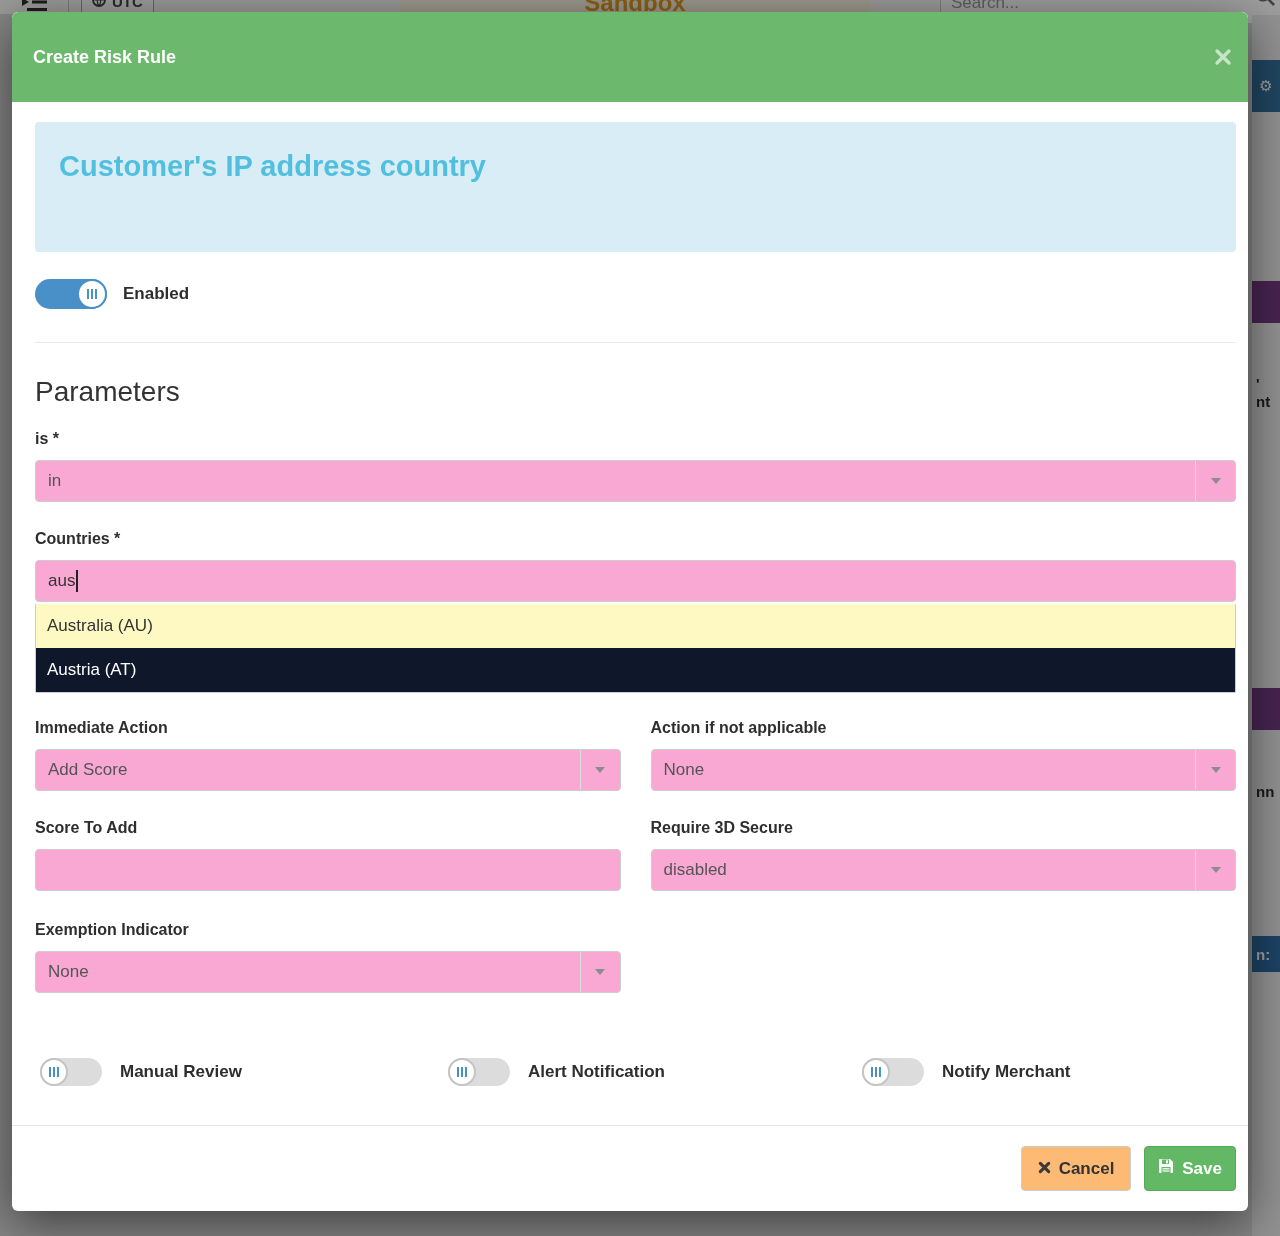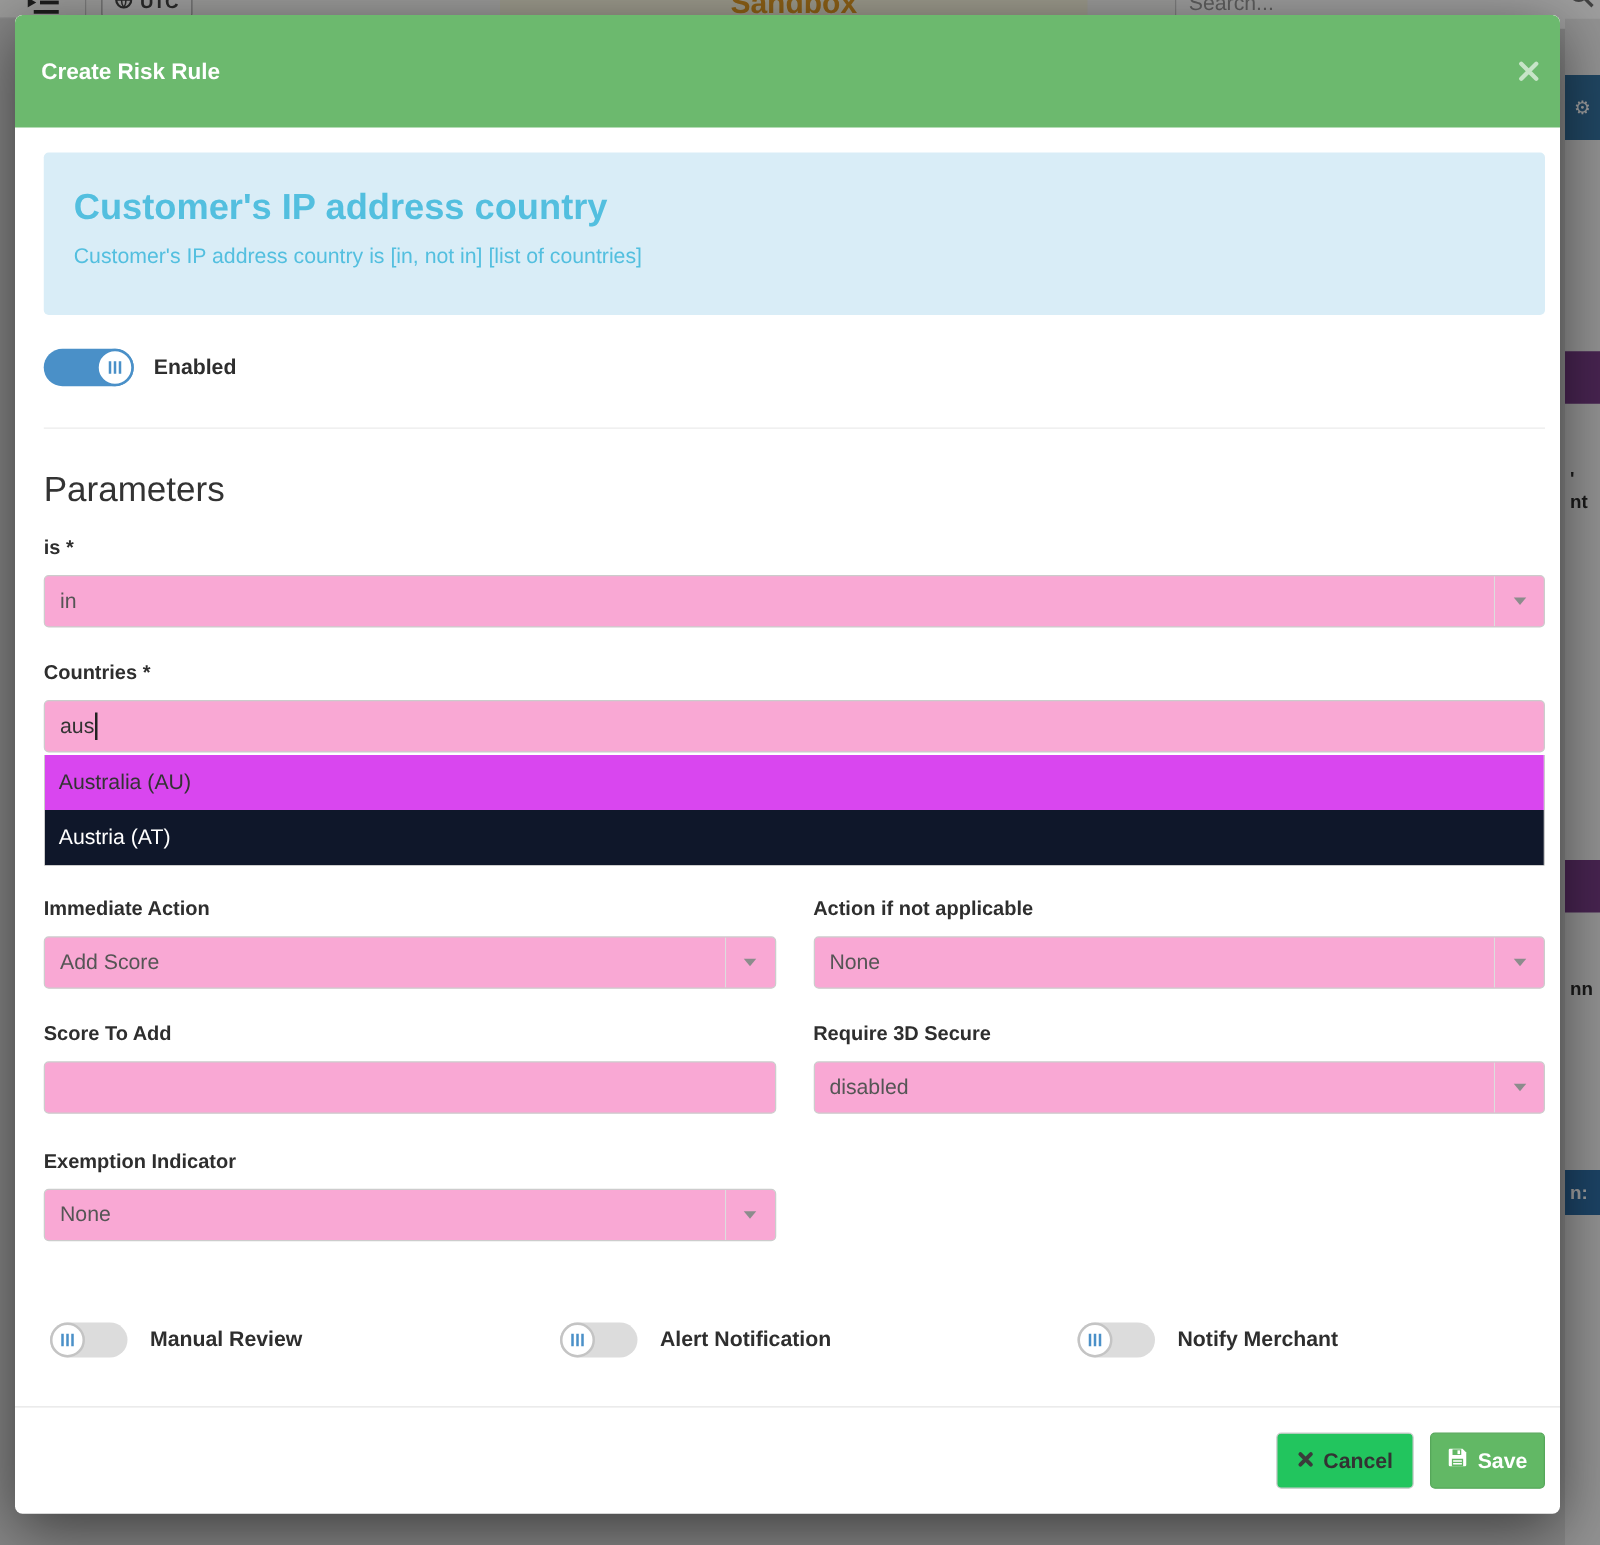--- a/index.html
+++ b/index.html
@@ -63,34 +63,34 @@
   .field-label { display:block; font-size:16px; line-height:17px; font-weight:bold; color:#2e2e2e; }
   .m-t-22 { margin-top:22px; } .m-t-26 { margin-top:26px; } .m-t-28 { margin-top:28px; } .m-t-30 { margin-top:30px; }
 
   .control { margin-top:13px; position:relative; height:42px; border:1px solid #ccc; border-radius:4px; background:#f9a8d4; display:flex; align-items:center; padding-left:12px; font-size:17px; color:#555; }
   .caret-box { position:absolute; right:0; top:0; bottom:0; width:40px; border-left:1px solid #ddd; display:flex; align-items:center; justify-content:center; border-radius:0 4px 4px 0; }
   .caret { width:0; height:0; border-left:5px solid transparent; border-right:5px solid transparent; border-top:6px solid #8c8c8c; }
   .text-input { color:#333; }
   .cursor { display:inline-block; width:1.5px; height:22px; background:#222; margin-left:1px; vertical-align:middle; }
 
   .suggestions { margin-top:2px; border:1px solid #ccc; border-top:none; border-radius:0 0 2px 2px; }
-  .option { height:44px; display:flex; align-items:center; padding-left:11px; font-size:17px; color:#333; background:#d946ef; cursor:pointer; }
+  .option { height:44px; display:flex; align-items:center; padding-left:11px; font-size:17px; color:#333; background:#fef9c3; cursor:pointer; }
   .option + .option { border-top:1px solid #e4e4e4; }
   .option.selected { background:#0f172a; color:#fff; border-top:none; }
 
   .two-col { display:grid; grid-template-columns:1fr 1fr; column-gap:30px; }
 
   .toggles-row { margin-top:64px; display:flex; align-items:center; height:30px; }
   .tg { display:flex; align-items:center; gap:18px; }
   .tg1 { margin-left:5px; width:408px; }
   .tg2 { width:414px; }
 
   .modal-footer { flex:none; height:86px; border-top:1px solid #e5e5e5; display:flex; align-items:center; justify-content:flex-end; gap:13px; padding:0 12px; }
   .btn { height:45px; border-radius:4px; font-size:17px; font-weight:bold; display:flex; align-items:center; justify-content:center; gap:8px; cursor:pointer; font-family:inherit; }
-  .btn-cancel { width:110px; background:#22c55e; border:1px solid #ccc; color:#333; }
+  .btn-cancel { width:110px; background:#fdba74; border:1px solid #ccc; color:#333; }
   .btn-save { width:92px; background:#62b865; border:1px solid #56a75a; color:#fff; }
 </style>
 </head>
 <body>
 
 <div class="screen">
 
   <div class="bg-page">
     <div class="topbar">
       <span class="hamburger">
@@ -148,21 +148,20 @@
         <svg width="20" height="20" viewBox="0 0 20 20">
           <path d="M4 4 L16 16 M16 4 L4 16" stroke="rgba(255,255,255,0.62)" stroke-width="3.4" stroke-linecap="round"></path>
         </svg>
       </span>
     </div>
 
     <div class="modal-body">
 
       <div class="info-box">
         <div class="info-title">Customer's IP address country</div>
-        <div class="info-desc">Customer's IP address country is [in, not in] [list of countries]</div>
       </div>
 
       <div class="enabled-row">
         <span class="switch on">
           <span class="knob">
               <span class="grip"></span>
               <span class="grip"></span>
               <span class="grip"></span>
             </span>
         </span>

